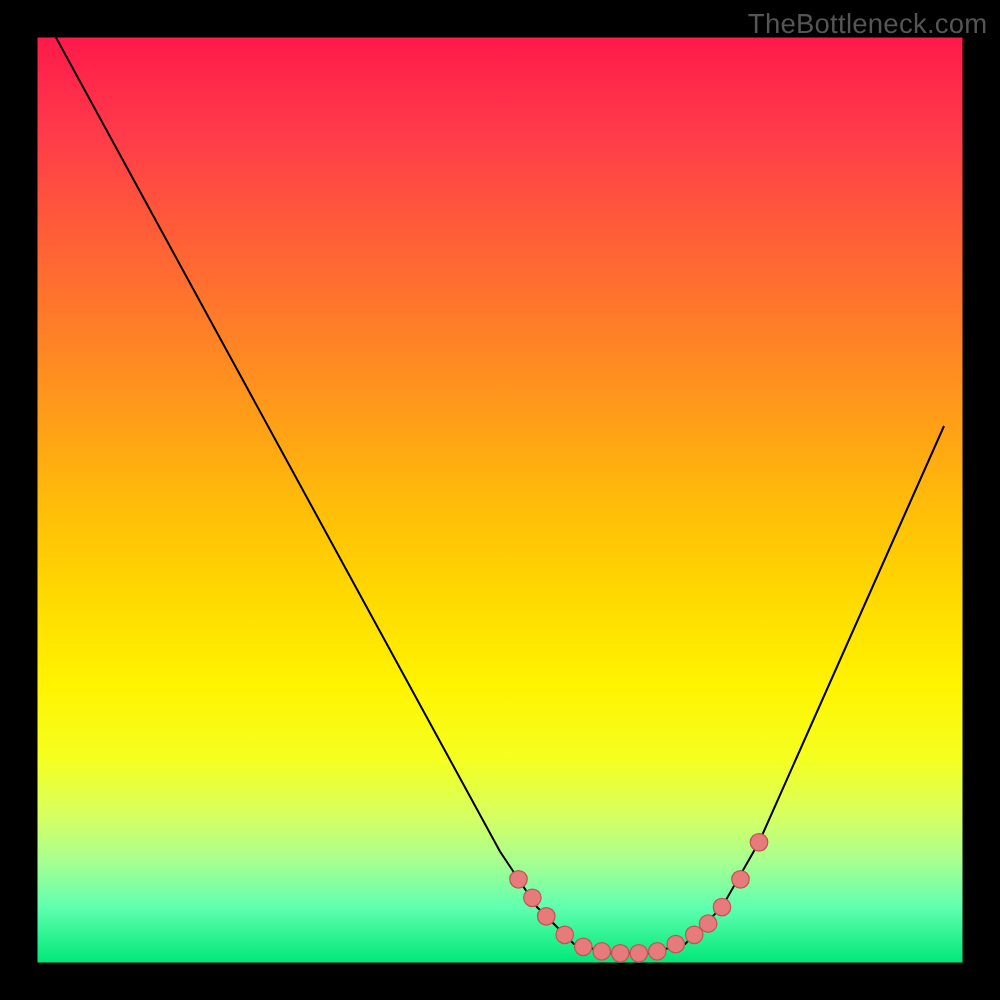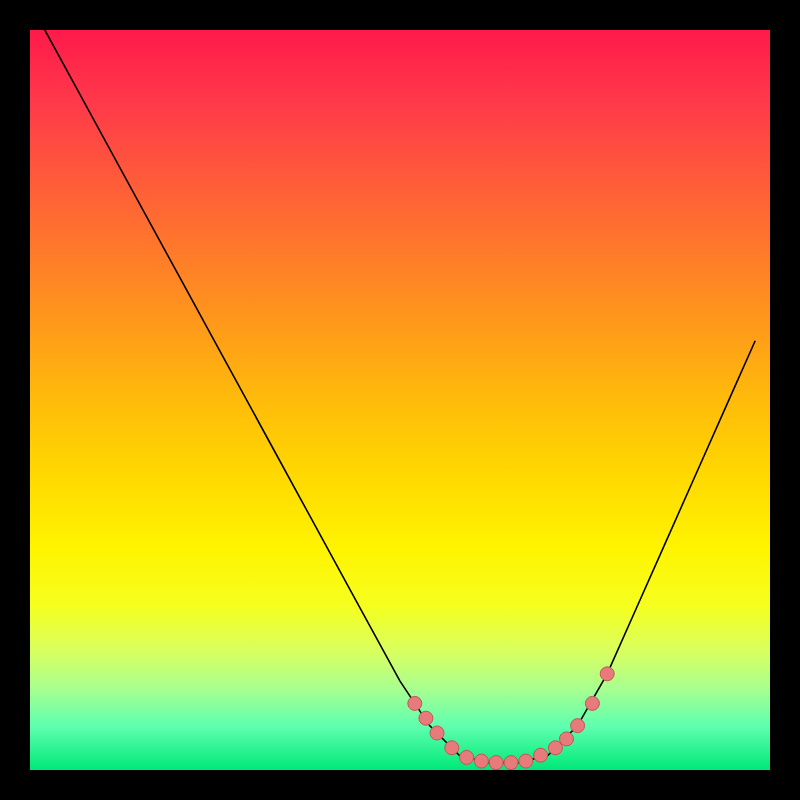--- a/index.html
+++ b/index.html
@@ -47,20 +47,21 @@
     top: 0;
     width: 740px;
     height: 740px;
     overflow: visible;
   }
 </style>
 </head>
 <body>
 
 <div class="chart-container">
+  <div class="watermark">TheBottleneck.com</div>
   <div class="plot-area">
     <svg class="curve-layer" viewBox="0 0 740 740">
       <path id="curve-path" fill="none" stroke="#000000" stroke-width="1.6" d="M14.8 0.0 L59.2 81.4 L103.6 162.8 L148.0 244.2 L192.4 325.6 L236.8 407.0 L281.2 488.4 L325.6 569.8 L370.0 651.2 L399.6 695.6 L429.2 725.2 L458.8 732.6 L488.4 732.6 L518.0 725.2 L547.6 695.6 L577.2 643.8 L606.8 577.2 L636.4 510.6 L666.0 444.0 L695.6 377.4 L725.2 310.8"></path>
       <g id="markers">
           <circle cx="384.8" cy="673.4" r="7" fill="#e77a7a" stroke="#c45555" stroke-width="1"></circle>
           <circle cx="395.9" cy="688.2" r="7" fill="#e77a7a" stroke="#c45555" stroke-width="1"></circle>
           <circle cx="407.0" cy="703.0" r="7" fill="#e77a7a" stroke="#c45555" stroke-width="1"></circle>
           <circle cx="421.8" cy="717.8" r="7" fill="#e77a7a" stroke="#c45555" stroke-width="1"></circle>
           <circle cx="436.6" cy="727.4" r="7" fill="#e77a7a" stroke="#c45555" stroke-width="1"></circle>
           <circle cx="451.4" cy="731.1" r="7" fill="#e77a7a" stroke="#c45555" stroke-width="1"></circle>

